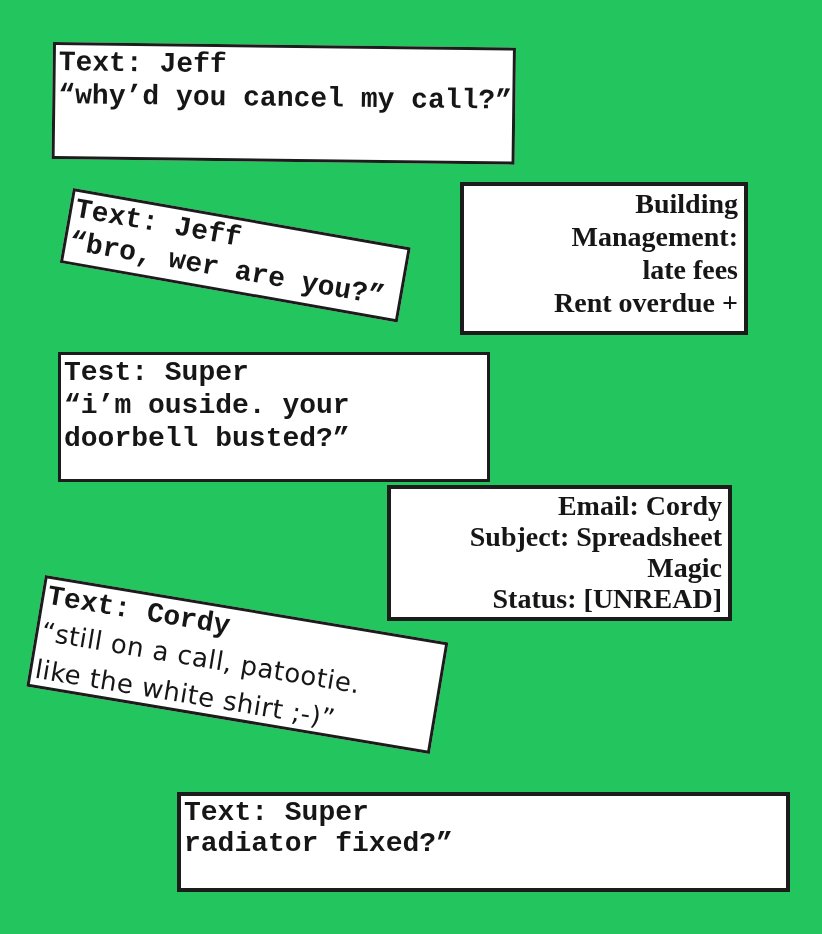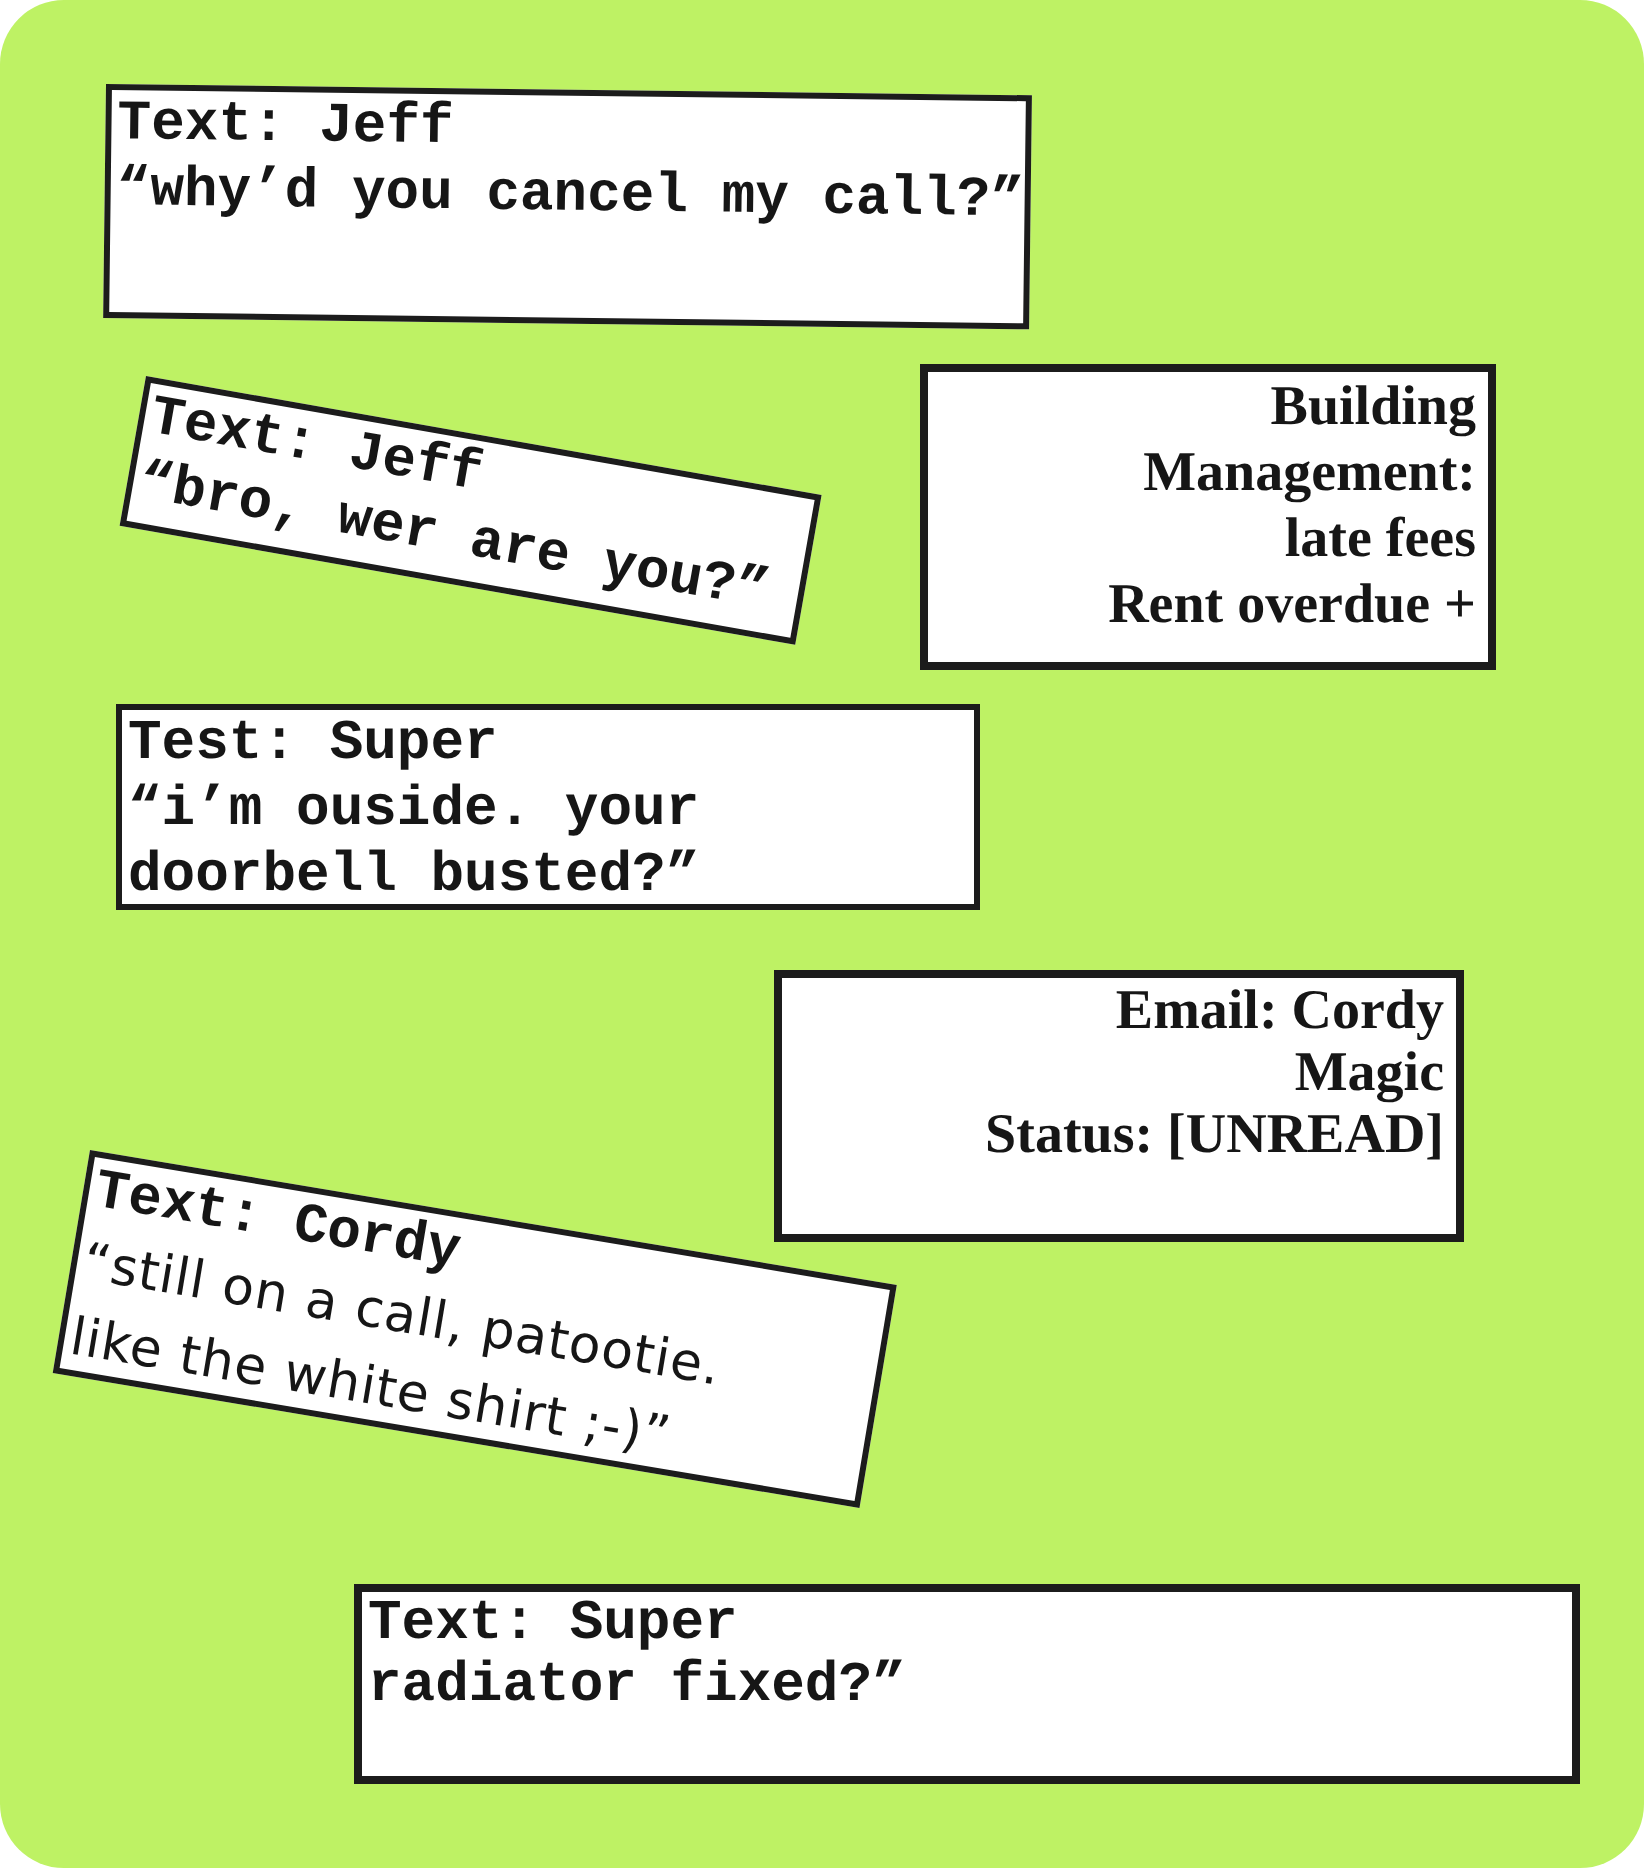--- a/index.html
+++ b/index.html
@@ -1,24 +1,23 @@
 <!DOCTYPE html>
 <html><head>
 <meta charset="utf-8">
 <style>
   html, body { margin: 0; padding: 0; background: #ffffff; }
   #page {
     position: relative;
     width: 822px;
     height: 934px;
-    background: #bef264;
+    background: #22c55e;
     overflow: hidden;
     font-family: "Liberation Mono", "DejaVu Sans Mono", monospace;
     color: #161616;
-    border-radius: 32px;
   }
   .note {
     position: absolute;
     box-sizing: border-box;
     background: #ffffff;
     border: 3px solid #1c1c1c;
     padding: 1px 4px 0 3px;
     transform-origin: top left;
     font-weight: bold;
     font-size: 28px;
@@ -32,21 +31,21 @@
     font-family: "DejaVu Sans", "Liberation Sans", sans-serif;
     font-weight: normal;
     font-size: 26px;
     line-height: 38px;
     letter-spacing: 0.5px;
   }
   
   .n1 { left: 53px;  top: 42px;  width: 463px; height: 117px; transform: rotate(0.7deg); }
   .n2 { left: 73px;  top: 188px; width: 343px; height: 76px;  transform: rotate(10deg); }
   .n3 { left: 460px; top: 182px; width: 288px; height: 153px; }
-  .n4 { left: 58px;  top: 352px; width: 432px; height: 103px; }
+  .n4 { left: 58px;  top: 352px; width: 432px; height: 130px; }
   .n5 { left: 387px; top: 485px; width: 345px; height: 136px; }
   .n5 .ln { line-height: 31px; }
   .n6 { left: 45px;  top: 575px; width: 409px; height: 113px; transform: rotate(9.5deg); }
   .n7 { left: 177px; top: 792px; width: 613px; height: 100px; }
   .n7 .ln { line-height: 31px; }
 </style>
 </head>
 <body>
 
 <div id="page">
@@ -69,20 +68,21 @@
   </div>
 
   <div class="note n4">
     <span class="ln">Test: Super</span>
     <span class="ln">“i’m ouside. your</span>
     <span class="ln">doorbell busted?”</span>
   </div>
 
   <div class="note n5 right thick">
     <span class="ln">Email: Cordy</span>
+    <span class="ln">Subject: Spreadsheet</span>
     <span class="ln">Magic</span>
     <span class="ln">Status: [UNREAD]</span>
   </div>
 
   <div class="note n6">
     <span class="ln">Text: Cordy</span>
     <span class="ln comic">“still on a call, patootie.</span>
     <span class="ln comic">like the white shirt ;-)”</span>
   </div>
 

